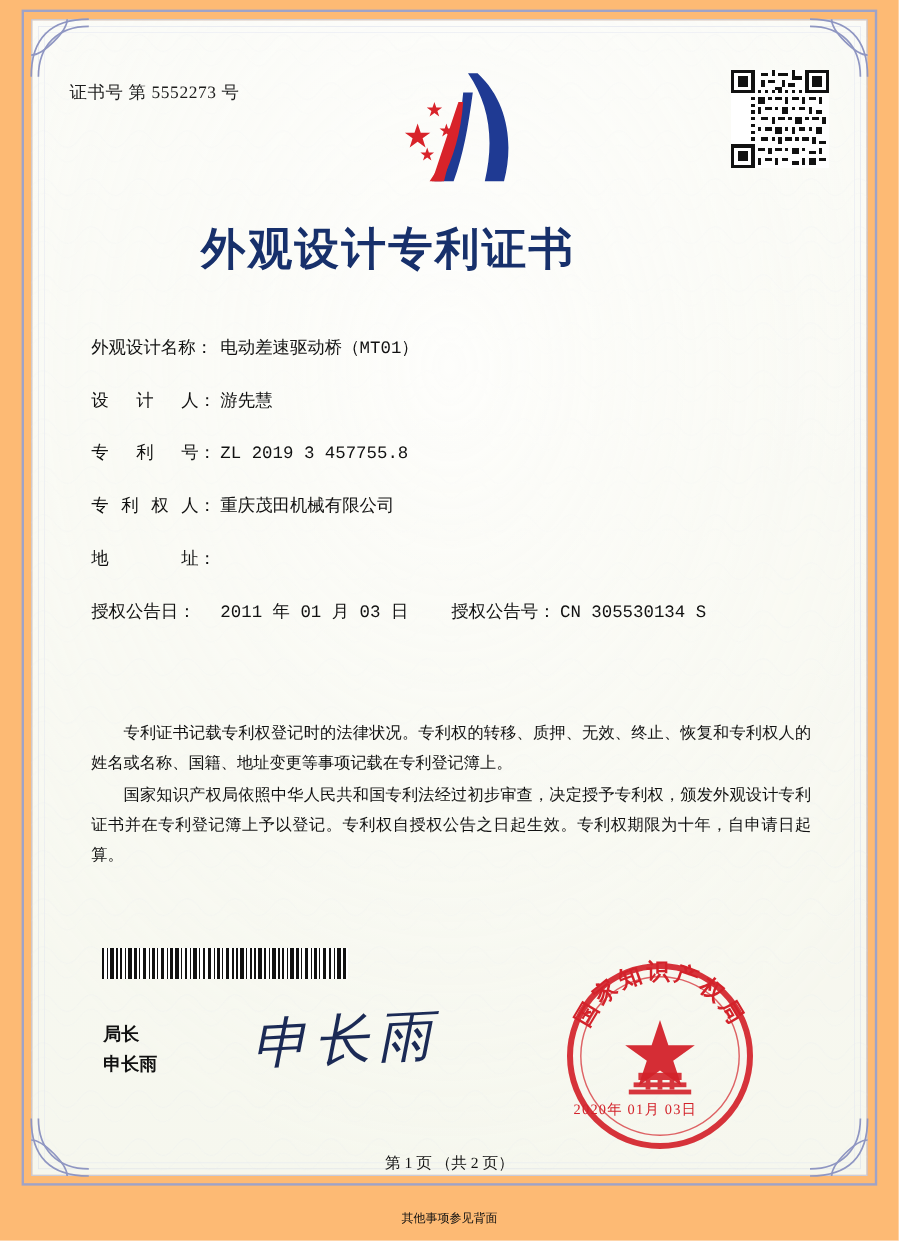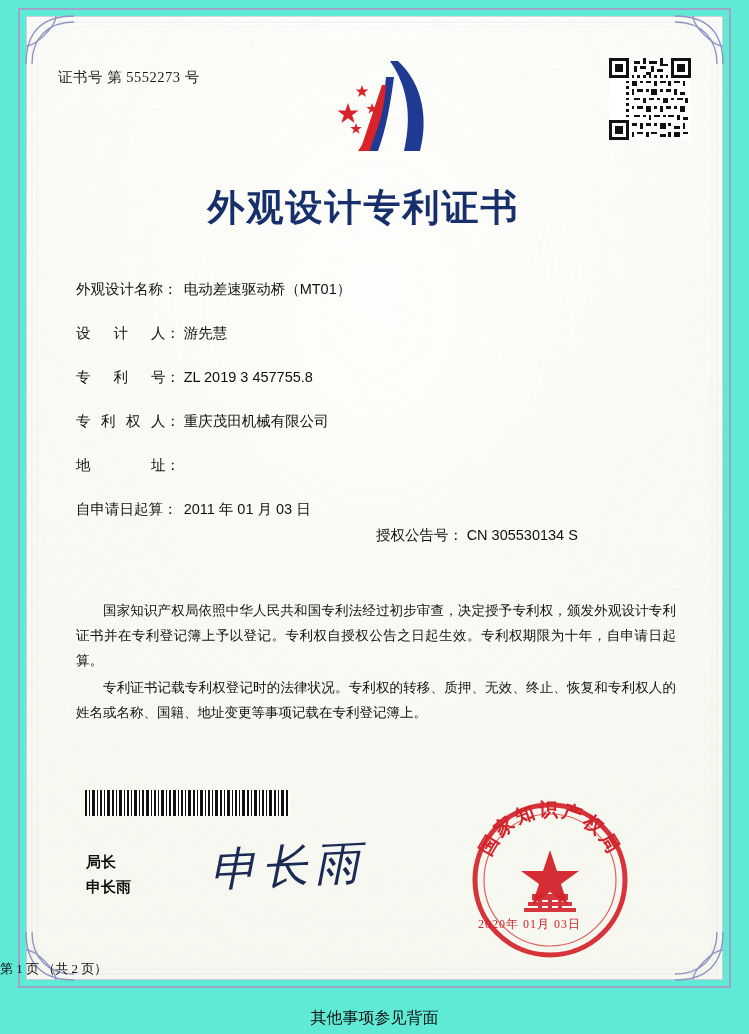--- a/index.html
+++ b/index.html
@@ -13,21 +13,21 @@
     font-family: "Liberation Serif", "DejaVu Serif", serif;
     position: relative;
     overflow: hidden;
   }
 
   .page {
     position: absolute;
     left: 0; top: 0;
     width: 749px;
     height: 1034px;
-    background: #5eead4;
+    background: #fdba74;
   }
 
   
   .border-outer {
     position: absolute;
     left: 18px; top: 8px;
     width: 713px;
     height: 980px;
     border: 2px solid #9ea3c8;
     box-sizing: border-box;
@@ -86,21 +86,20 @@
   .doc-title {
     position: absolute;
     left: 0; top: 183px;
     width: 647px;
     text-align: center;
     font-size: 37px;
     font-weight: bold;
     letter-spacing: 2px;
     color: #17306b;
     font-family: "Liberation Serif", "DejaVu Serif", serif;
-    padding-left: 40px;
   }
 
   
   .fields {
     position: absolute;
     left: 76px; top: 280px;
     width: 600px;
   }
   .field {
     position: relative;
@@ -110,38 +109,37 @@
     white-space: nowrap;
   }
   .f-label {
     display: inline-block;
     color: #111;
     font-family: Liberation Serif, serif;
   }
   .f-value {
     display: inline-block;
     color: #111;
-    font-family: Liberation Sans, sans-serif;
+    font-family: Liberation Mono, monospace;
   }
   .lbl-w {
     display: inline-block;
     width: 104px;
   }
   .lbl-spread {
     display: inline-flex;
     width: 104px;
     justify-content: space-between;
   }
   .lbl-spread > span { display: inline-block; }
 
   .inline2 {
     position: absolute;
     left: 300px;
     top: 0;
-    margin-top: 26px;
   }
 
   
   .paras {
     position: absolute;
     left: 76px; top: 598px;
     width: 600px;
     font-size: 13.5px;
     line-height: 25px;
     color: #111;
@@ -195,30 +193,31 @@
     color: #d3222a;
     letter-spacing: 1px;
     font-family: "Liberation Serif", serif;
   }
 
   
   .page-num {
     position: absolute;
     left: 0; top: 960px;
     width: 749px;
+    text-align: center;
     font-size: 13px;
     color: #111;
     font-family: "Liberation Serif", serif;
   }
   .foot-note {
     position: absolute;
     left: 0; top: 1008px;
     width: 749px;
     text-align: center;
-    font-size: 16px;
+    font-size: 10px;
     color: #111;
     font-family: "Liberation Serif", serif;
   }
 </style>
 </head>
 <body>
 
 <div class="page">
 
   <div class="border-outer"></div>
@@ -434,33 +433,33 @@
     </div>
 
     <div class="field">
       <span class="f-label lbl-spread">
         <span>地</span>
         <span>址：</span>
       </span>
     </div>
 
     <div class="field">
-      <span class="f-label lbl-w">自申请日起算：</span>
+      <span class="f-label lbl-w">授权公告日：</span>
       <span class="f-value">2011 年 01 月 03 日</span>
       <span class="inline2">
         <span class="f-label">授权公告号：</span>
         <span class="f-value">CN 305530134 S</span>
       </span>
     </div>
 
   </div>
 
   <div class="paras">
+    <p>专利证书记载专利权登记时的法律状况。专利权的转移、质押、无效、终止、恢复和专利权人的姓名或名称、国籍、地址变更等事项记载在专利登记簿上。</p>
     <p>国家知识产权局依照中华人民共和国专利法经过初步审查，决定授予专利权，颁发外观设计专利证书并在专利登记簿上予以登记。专利权自授权公告之日起生效。专利权期限为十年，自申请日起算。</p>
-    <p>专利证书记载专利权登记时的法律状况。专利权的转移、质押、无效、终止、恢复和专利权人的姓名或名称、国籍、地址变更等事项记载在专利登记簿上。</p>
   </div>
 
   <svg class="barcode" viewBox="0 0 205 26" xmlns="http://www.w3.org/2000/svg" shape-rendering="crispEdges">
     <rect width="205" height="26" fill="#ffffff"></rect>
     <g fill="#111111">
       <rect x="0" y="0" width="2" height="26"></rect>
         <rect x="4" y="0" width="1" height="26"></rect>
       <rect x="7" y="0" width="3" height="26"></rect>
         <rect x="12" y="0" width="1" height="26"></rect>
       <rect x="15" y="0" width="2" height="26"></rect>

